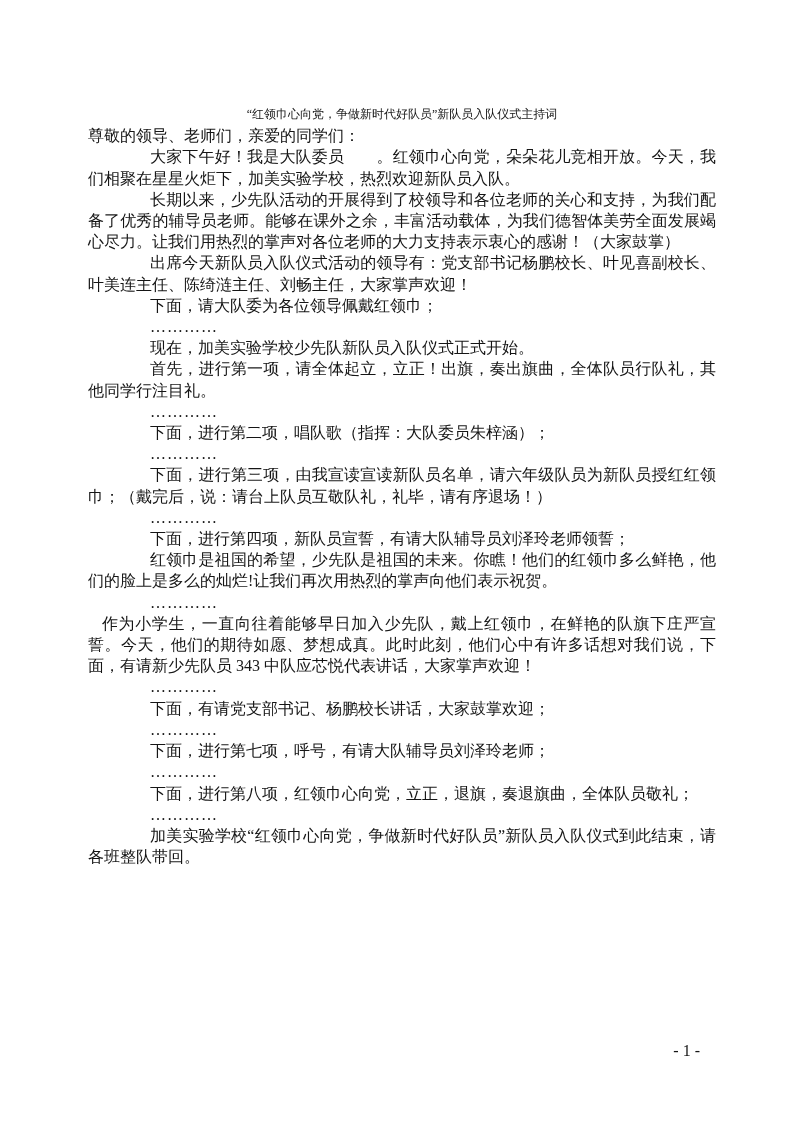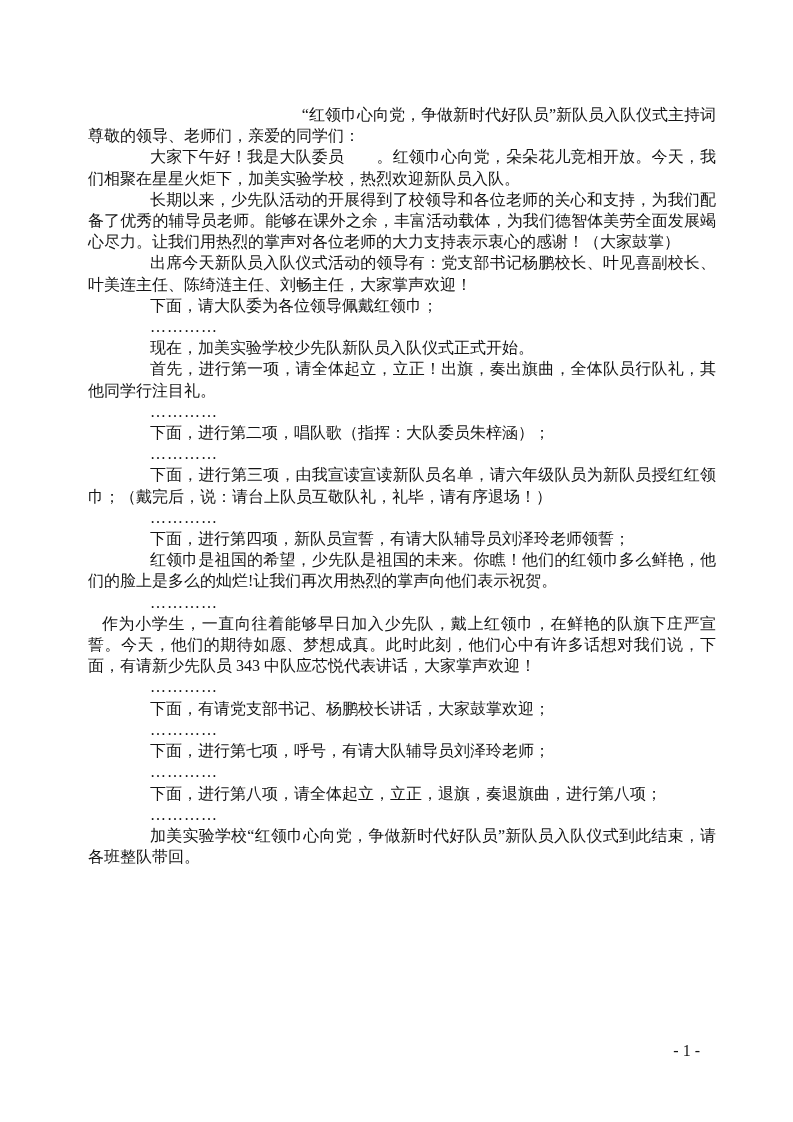--- a/index.html
+++ b/index.html
@@ -23,23 +23,23 @@
   .content {
     position: absolute;
     left: 88px;
     top: 104px;
     width: 628px;
     font-size: 16px;
     line-height: 21.2px;
     text-align: justify;
   }
   .doc-title {
-    font-size: 16px;
+    font-size: 12px;
     font-weight: normal;
-    text-align: right;
+    text-align: center;
     margin: 0;
     line-height: 21.2px;
     text-indent: 0;
   }
   p.para {
     margin: 0;
     padding: 0;
   }
   .indent { text-indent: 62px; }
   .flush { text-indent: 0; }
@@ -80,19 +80,19 @@
         <p class="para dots">…………</p>
         <p class="para indent">下面，进行第四项，新队员宣誓，有请大队辅导员刘泽玲老师领誓；</p>
         <p class="para indent">红领巾是祖国的希望，少先队是祖国的未来。你瞧！他们的红领巾多么鲜艳，他们的脸上是多么的灿烂!让我们再次用热烈的掌声向他们表示祝贺。</p>
         <p class="para dots">…………</p>
         <p class="para indent-small">作为小学生，一直向往着能够早日加入少先队，戴上红领巾，在鲜艳的队旗下庄严宣誓。今天，他们的期待如愿、梦想成真。此时此刻，他们心中有许多话想对我们说，下面，有请新少先队员 343 中队应芯悦代表讲话，大家掌声欢迎！</p>
         <p class="para dots">…………</p>
         <p class="para indent">下面，有请党支部书记、杨鹏校长讲话，大家鼓掌欢迎；</p>
         <p class="para dots">…………</p>
         <p class="para indent">下面，进行第七项，呼号，有请大队辅导员刘泽玲老师；</p>
         <p class="para dots">…………</p>
-        <p class="para indent">下面，进行第八项，请全体起立，立正，退旗，奏退旗曲，进行第八项；</p>
+        <p class="para indent">下面，进行第八项，红领巾心向党，立正，退旗，奏退旗曲，全体队员敬礼；</p>
         <p class="para dots">…………</p>
         <p class="para indent">加美实验学校“红领巾心向党，争做新时代好队员”新队员入队仪式到此结束，请各班整队带回。</p>
       </div>
   </div>
   <div class="page-number">- 1 -</div>
 </div>
 
 </body></html>

